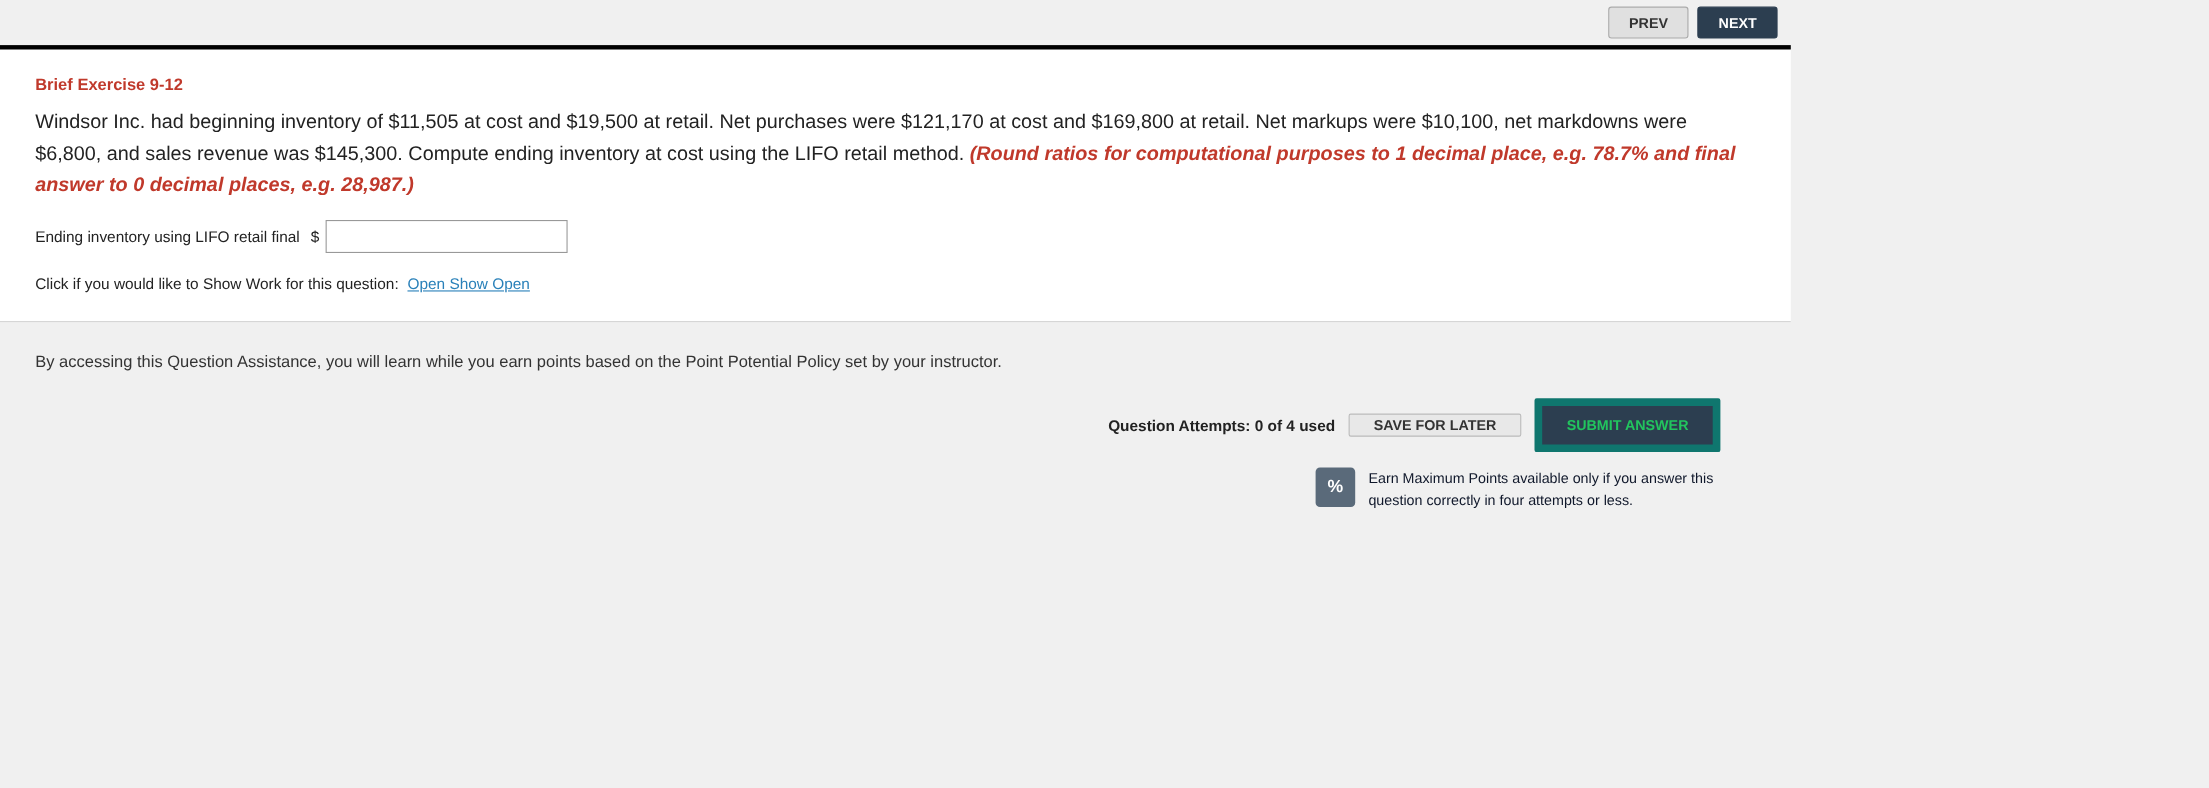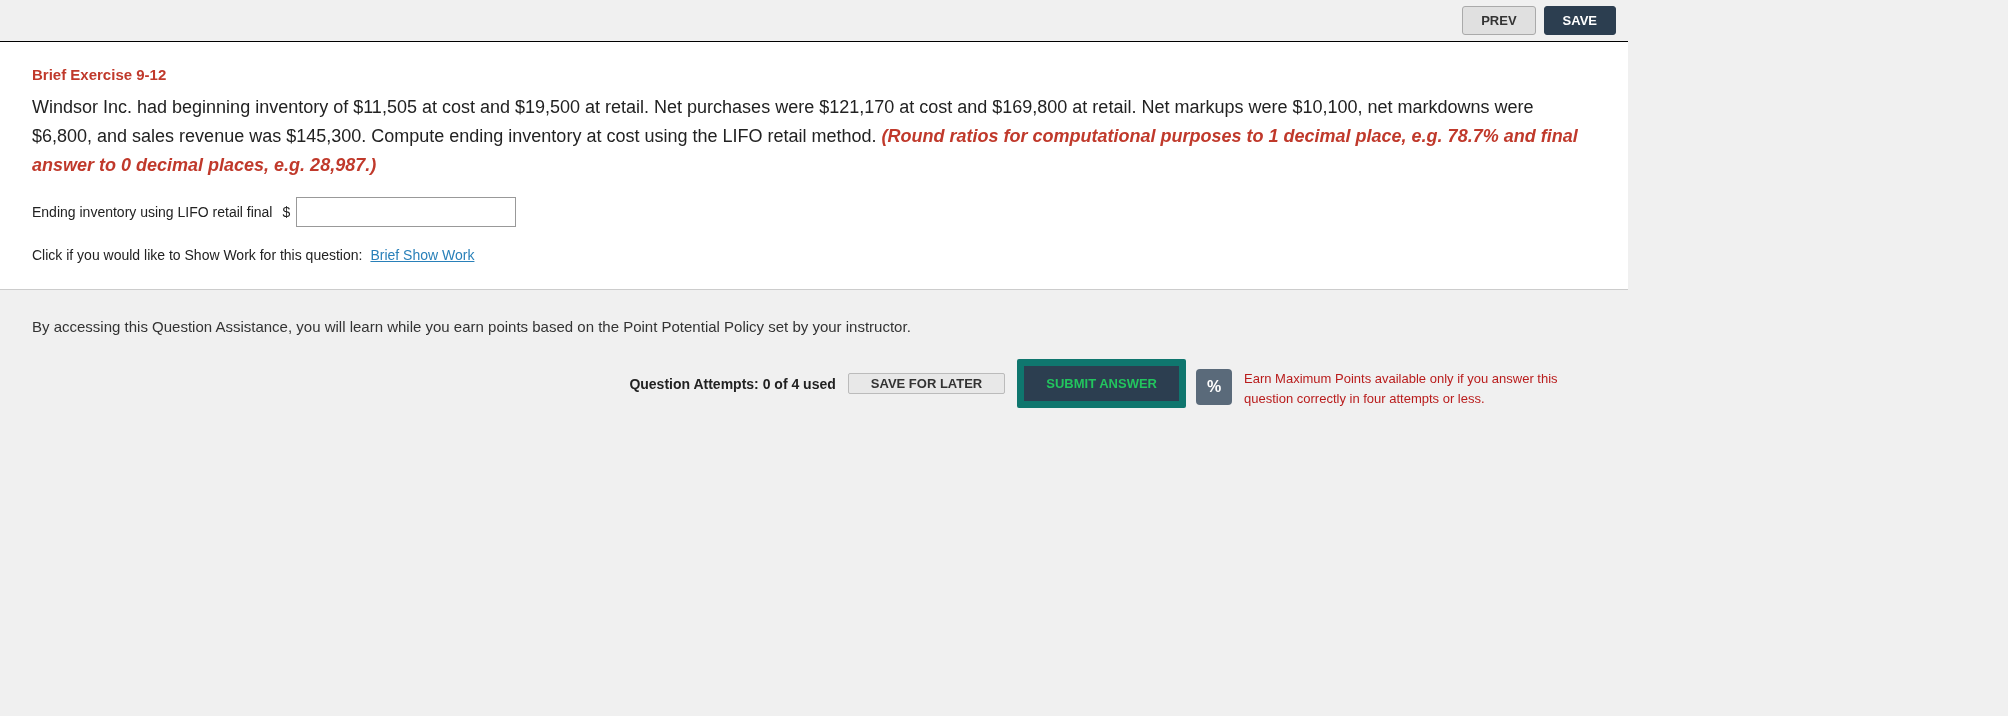--- a/index.html
+++ b/index.html
@@ -49,21 +49,21 @@
     .btn-next {
       background-color: #2c3e50;
       color: #fff;
       border-color: #2c3e50;
     }
 
     .question-card {
       background-color: #fff;
       margin: 0 0 0 0;
       padding: 24px 32px 20px 32px;
-      border-top: 1px solid #000000;
+      border-top: 4px solid #000000;
       border-bottom: 1px solid #ccc;
     }
 
     .exercise-title {
       color: #c0392b;
       font-weight: bold;
       font-size: 15px;
       margin-bottom: 10px;
     }
 
@@ -140,21 +140,21 @@
     .bottom-row {
       display: flex;
       align-items: flex-start;
       justify-content: flex-end;
       gap: 20px;
       padding-right: 32px;
     }
 
     .attempts-and-buttons {
       display: flex;
-      flex-direction: row;
+      flex-direction: column;
       align-items: flex-end;
       gap: 10px;
     }
 
     .attempts-row {
       display: flex;
       align-items: center;
       gap: 12px;
     }
 
@@ -207,51 +207,51 @@
     }
 
     .percent-icon span {
       color: #fff;
       font-size: 16px;
       font-weight: bold;
     }
 
     .earn-points-text {
       font-size: 13px;
-      color: #b91c1c;
+      color: #0f172a;
       line-height: 1.5;
       max-width: 320px;
     }
   </style>
 </head>
 <body>
 
 <div class="page-wrapper">
 
   <div class="top-bar">
     <button class="top-bar-btn btn-prev">PREV</button>
-    <button class="top-bar-btn btn-next">SAVE</button>
+    <button class="top-bar-btn btn-next">NEXT</button>
   </div>
 
   <div class="question-card">
     <div class="exercise-title">Brief Exercise 9-12</div>
 
     <div class="question-text">
       <span>Windsor Inc. had beginning inventory of $11,505 at cost and $19,500 at retail. Net purchases were $121,170 at cost and $169,800 at retail. Net markups were $10,100, net markdowns were $6,800, and sales revenue was $145,300. Compute ending inventory at cost using the LIFO retail method. </span><span class="italic-red">(Round ratios for computational purposes to 1 decimal place, e.g. 78.7% and final answer to 0 decimal places, e.g. 28,987.)</span>
     </div>
 
     <div class="input-row">
       <span class="input-label">Ending inventory using LIFO retail final</span>
       <span class="dollar-sign">$</span>
       <input class="answer-input" type="text" placeholder="" style="">
     </div>
 
     <div class="show-work-row">
       <span class="show-work-label">Click if you would like to Show Work for this question:</span>
-      <a class="show-work-link">Brief Show Work</a>
+      <a class="show-work-link">Open Show Open</a>
     </div>
   </div>
 
   <div class="assistance-section">
     <p class="assistance-text">By accessing this Question Assistance, you will learn while you earn points based on the Point Potential Policy set by your instructor.</p>
 
     <div class="bottom-row">
       <div class="attempts-and-buttons">
         <div class="attempts-row">
           <span class="attempts-label">Question Attempts: 0 of 4 used</span>

